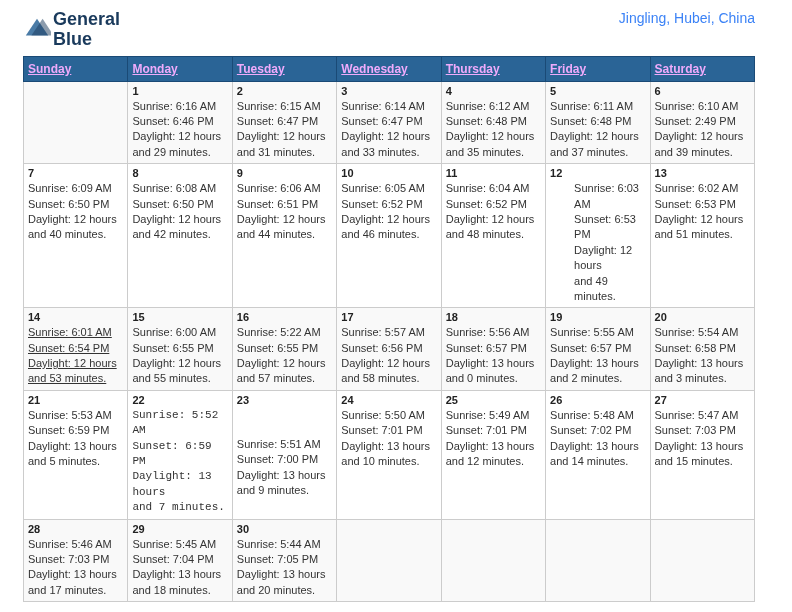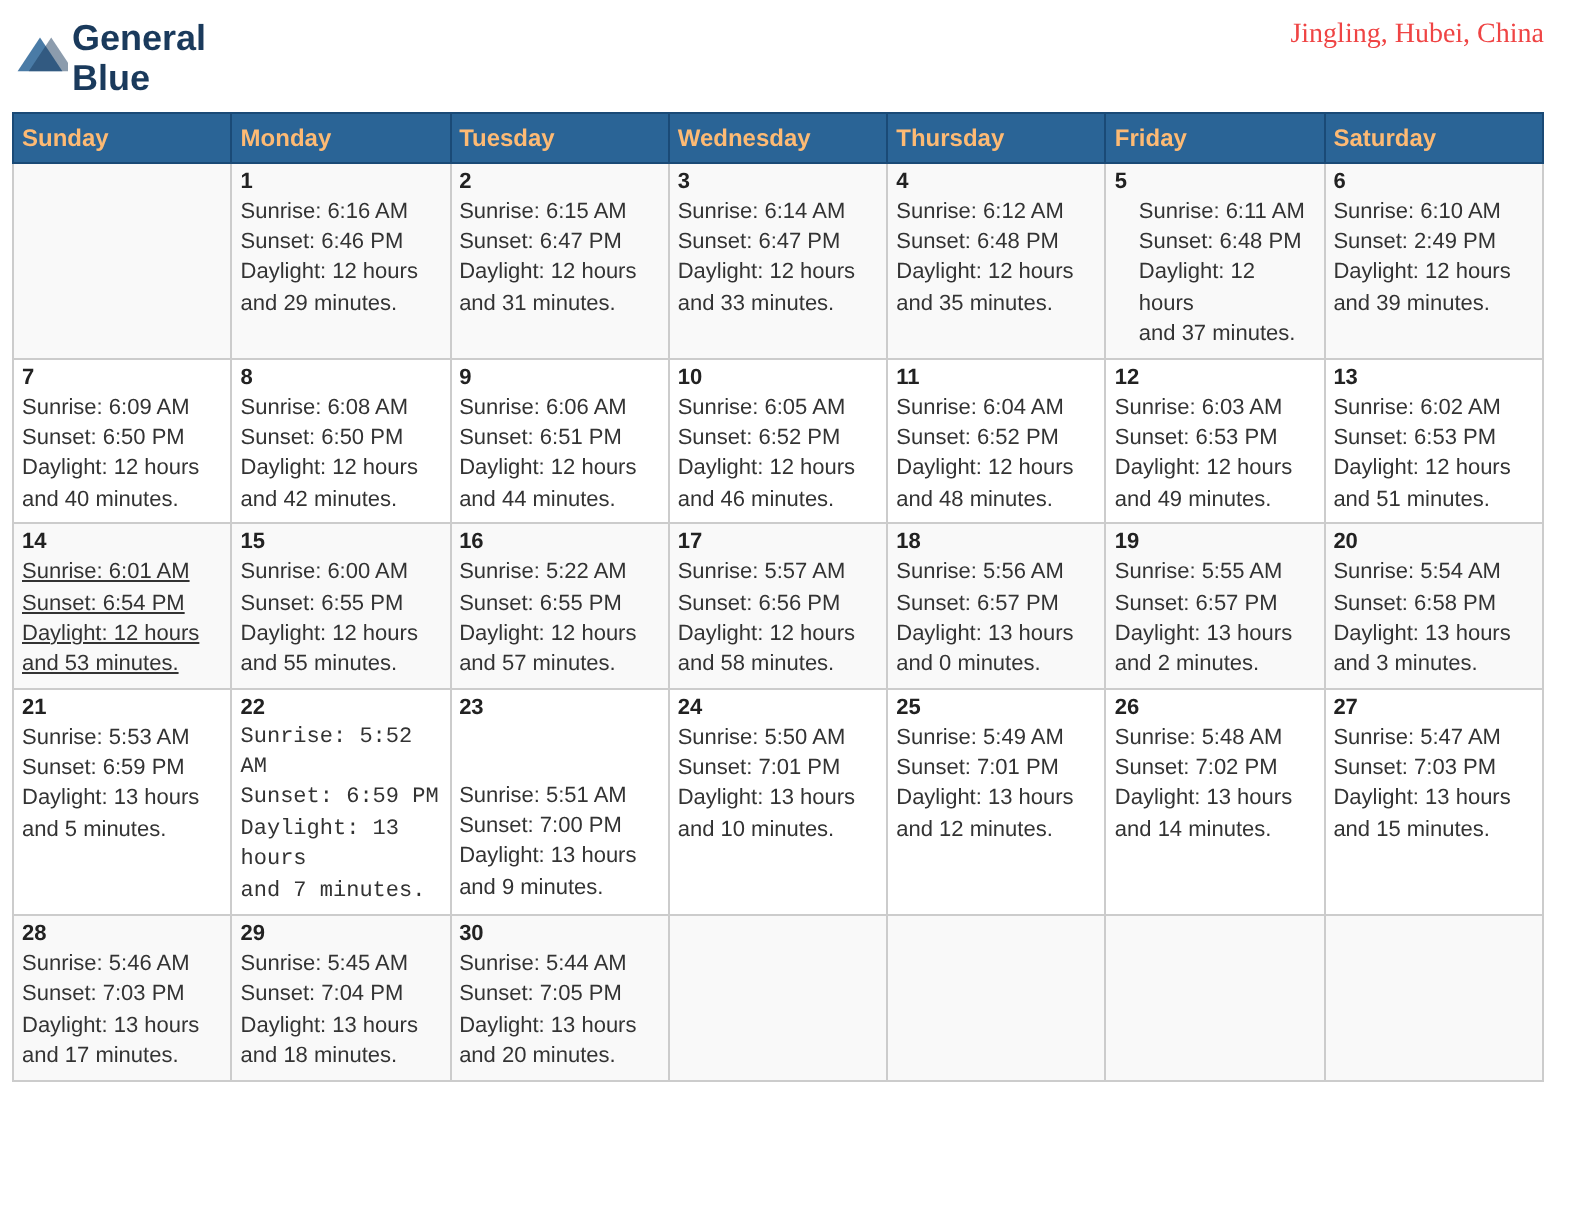--- a/index.html
+++ b/index.html
@@ -5,21 +5,21 @@
     * { margin: 0; padding: 0; box-sizing: border-box; }
     body {
       font-family: Arial, sans-serif;
       background: #fff;
       width: 792px;
       height: 612px;
       overflow: hidden;
     }
     .container {
       width: 778px;
-      padding: 10px 6px;
+      padding: 10px 23px;
     }
     .header-row {
       display: flex;
       justify-content: space-between;
       align-items: flex-start;
       margin-bottom: 6px;
     }
     .logo {
       display: flex;
       align-items: center;
@@ -38,36 +38,36 @@
     .title-block {
       text-align: right;
     }
     .month-title {
       font-size: 32px;
       font-weight: bold;
       color: #222;
     }
     .location {
       font-size: 14px;
-      color: #ef4444;
-      font-family: Liberation Serif, serif;
+      color: #3b82f6;
     }
     table {
       width: 100%;
       border-collapse: collapse;
       table-layout: fixed;
     }
     thead tr th {
       background: #2a6496;
-      color: #fdba74;
+      color: #f0abfc;
       font-size: 12px;
       font-weight: bold;
       padding: 5px 4px;
       border: 1px solid #1a4a76;
       text-align: left;
+      text-decoration: underline;
     }
     tbody tr td {
       border: 1px solid #ccc;
       vertical-align: top;
       padding: 3px 4px;
       font-size: 10px;
       color: #333;
       height: 82px;
     }
     tbody tr:nth-child(odd) td {
@@ -147,21 +147,21 @@
           </td>
           <td>
             <span class="day-num">4</span>
             <div class="day-info" style="white-space: pre-line;">Sunrise: 6:12 AM
 Sunset: 6:48 PM
 Daylight: 12 hours
 and 35 minutes.</div>
           </td>
           <td>
             <span class="day-num">5</span>
-            <div class="day-info" style="white-space: pre-line; margin-left: 12px;">Sunrise: 6:11 AM
+            <div class="day-info" style="white-space: pre-line;">Sunrise: 6:11 AM
 Sunset: 6:48 PM
 Daylight: 12 hours
 and 37 minutes.</div>
           </td>
           <td>
             <span class="day-num">6</span>
             <div class="day-info" style="white-space: pre-line;">Sunrise: 6:10 AM
 Sunset: 2:49 PM
 Daylight: 12 hours
 and 39 minutes.</div>
@@ -198,21 +198,21 @@
           </td>
           <td>
             <span class="day-num">11</span>
             <div class="day-info" style="white-space: pre-line;">Sunrise: 6:04 AM
 Sunset: 6:52 PM
 Daylight: 12 hours
 and 48 minutes.</div>
           </td>
           <td>
             <span class="day-num">12</span>
-            <div class="day-info" style="white-space: pre-line;">Sunrise: 6:03 AM
+            <div class="day-info" style="white-space: pre-line; margin-left: 24px;">Sunrise: 6:03 AM
 Sunset: 6:53 PM
 Daylight: 12 hours
 and 49 minutes.</div>
           </td>
           <td>
             <span class="day-num">13</span>
             <div class="day-info" style="white-space: pre-line;">Sunrise: 6:02 AM
 Sunset: 6:53 PM
 Daylight: 12 hours
 and 51 minutes.</div>

